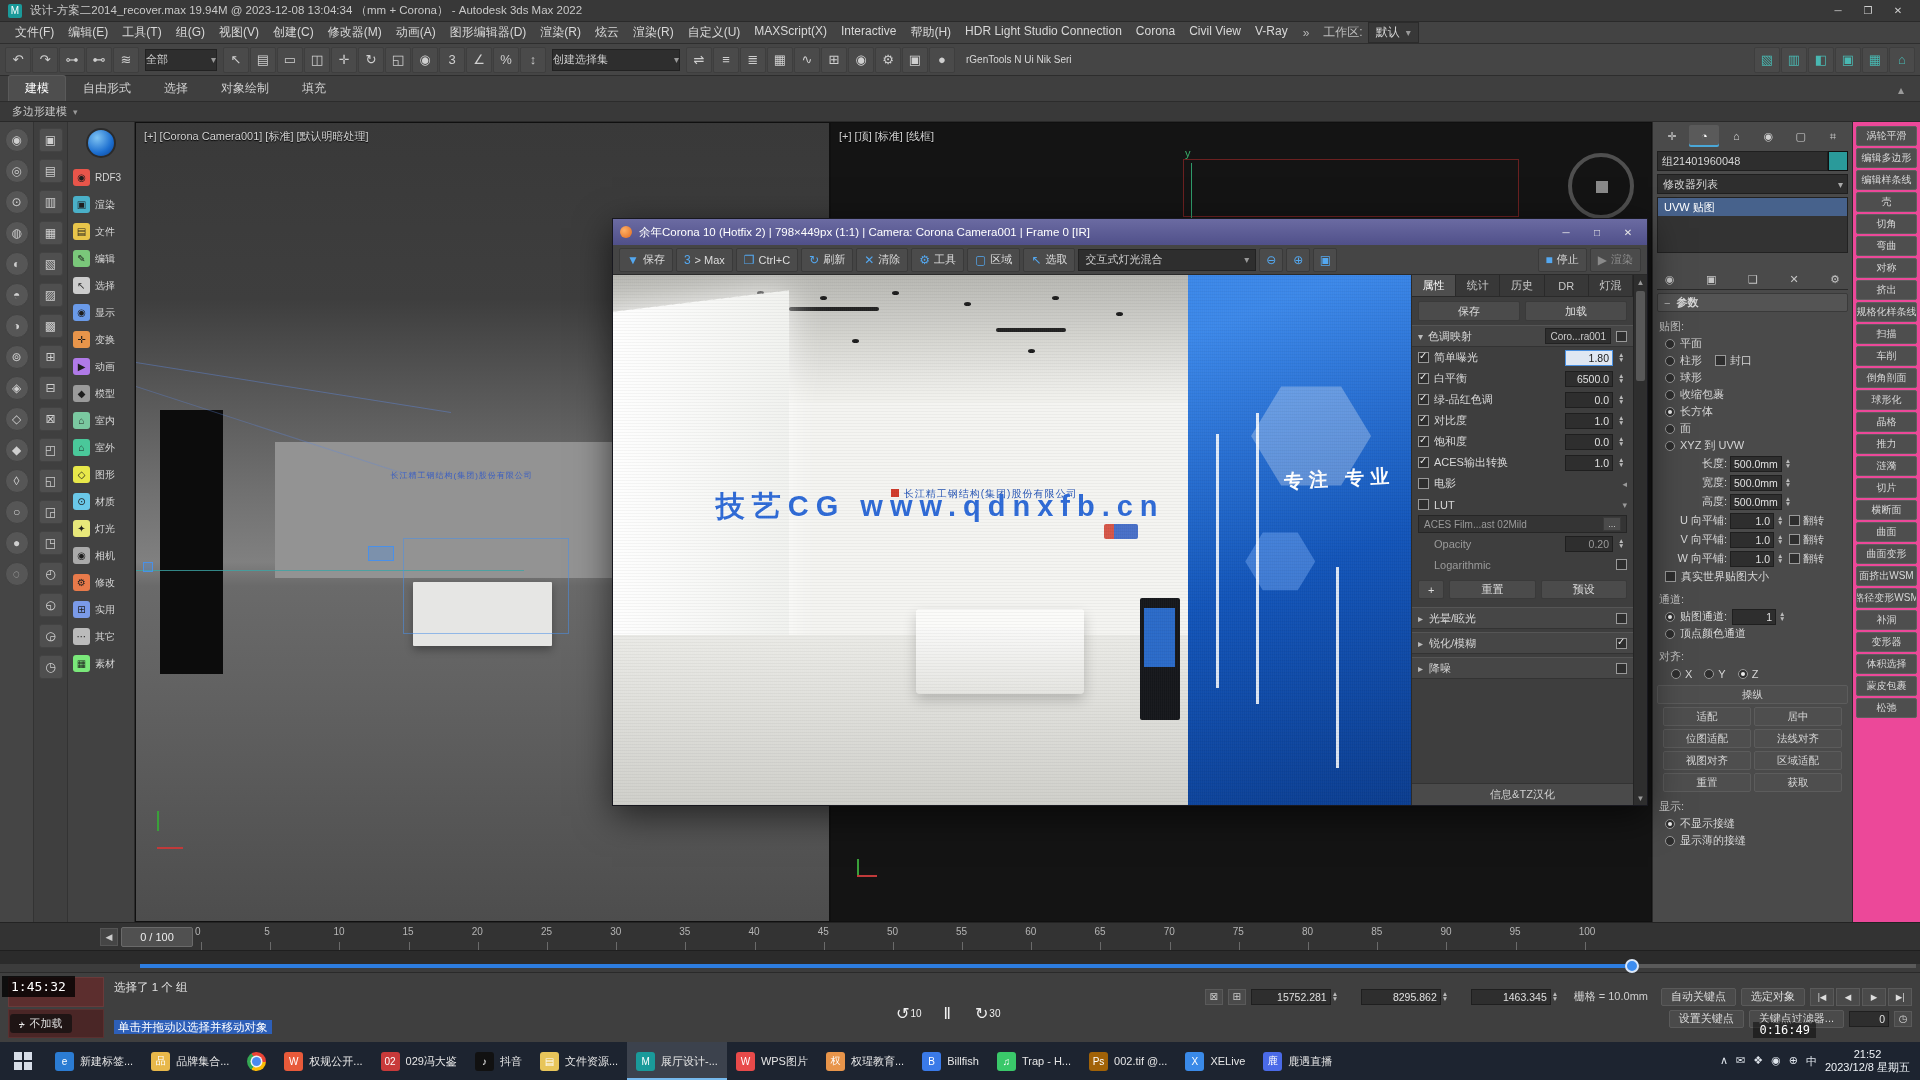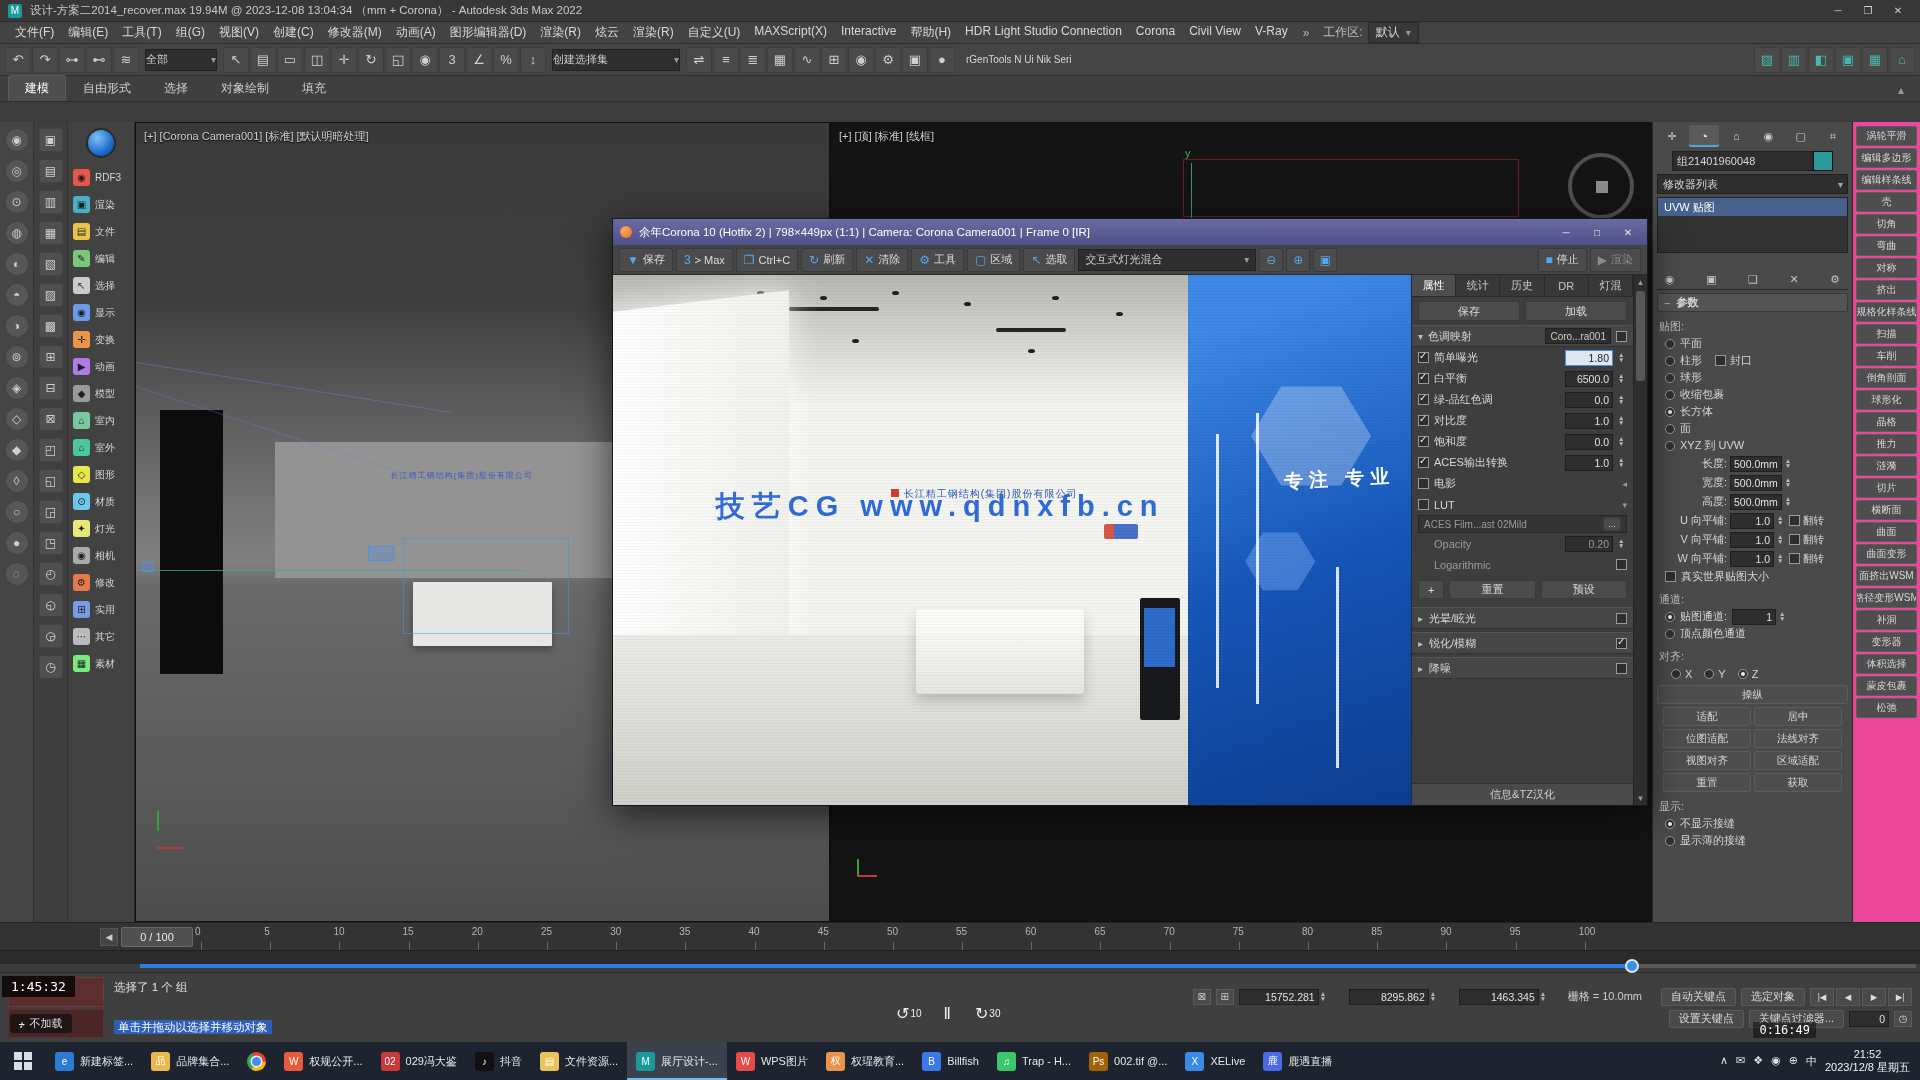--- a/index.html
+++ b/index.html
@@ -66,21 +66,21 @@
 .t-ylabel{position:absolute;left:354px;top:24px;color:#3ab06a;font-size:11px}
 .t-compass{position:absolute;left:737px;top:30px;width:66px;height:66px;border:4px solid rgba(150,150,150,.45);border-radius:50%}
 .t-compass::after{content:"";position:absolute;left:24px;top:24px;width:12px;height:12px;background:#8a8a8a}
 .t-axis-g{position:absolute;left:26px;bottom:44px;width:2px;height:18px;background:#3aa03a}
 .t-axis-r{position:absolute;left:26px;bottom:44px;width:20px;height:2px;background:#c03a3a}
 
 .cmdpanel{position:absolute;left:1652px;top:122px;width:200px;height:800px;background:#4a4a4a;border-left:1px solid #2a2a2a;padding:2px 4px;font-size:11px;overflow:hidden}
 .cp-tabs{display:flex;gap:2px;height:24px;align-items:center}
 .cp-tab{flex:1;height:22px;display:flex;align-items:center;justify-content:center;border-radius:2px;color:#cfcfcf}
 .cp-tab.active{background:#5a5a5a;box-shadow:inset 0 -2px 0 #4aa8d8;color:#fff}
-.cp-name{display:flex;margin:3px 15px}
+.cp-name{display:flex;margin:3px 0}
 .cp-namebox{flex:1;background:#2e2e2e;border:1px solid #1f1f1f;height:20px;display:flex;align-items:center;padding:0 4px;overflow:hidden;white-space:nowrap}
 .cp-swatch{width:20px;height:20px;background:#2a9a9a;border:1px solid #111}
 .cp-drop{position:relative;background:#2e2e2e;border:1px solid #1f1f1f;height:20px;display:flex;align-items:center;padding:0 5px;margin-bottom:3px}
 .cp-drop::after{content:"▾";position:absolute;right:4px;color:#aaa;font-size:10px}
 .cp-stack{background:#333;border:1px solid #222;height:56px;margin-bottom:17px;overflow:hidden}
 .stack-row{height:18px;display:flex;align-items:center;padding:0 6px}
 .stack-row.selected{background:#47628c;color:#fff}
 .cp-stackicons{display:flex;justify-content:space-between;padding:1px 8px;height:20px;align-items:center;border-bottom:1px solid #2a2a2a;margin-bottom:2px}
 .cp-stackicons span{color:#c5c5c5;font-size:11px}
 .cp-rollout{background:#545454;border:1px solid #3a3a3a;border-radius:2px;height:19px;display:flex;align-items:center;padding:0 6px;margin:3px 0;font-weight:bold}
@@ -127,21 +127,21 @@
 .lrow1{flex:1;background:#5c2e2e;border:1px solid #6a3a3a}
 .lrow2{flex:1;background:#4a2626;border:1px solid #5a3030}
 .status-texts{display:flex;flex-direction:column;justify-content:space-between;padding:3px 0}
 .st-sel{font-size:11.5px;color:#e2e2e2}
 .st-prompt span{background:#2d5fb8;color:#fff;padding:1px 4px;font-size:11.5px}
 .status-right{margin-left:auto;display:flex;flex-direction:column;gap:4px;justify-content:center}
 .sr-row{display:flex;align-items:center;gap:5px;justify-content:flex-end}
 .sico{width:18px;height:16px;background:#4a4a4a;border:1px solid #5a5a5a;display:flex;align-items:center;justify-content:center;font-size:10px;color:#ccc}
 .coord{display:flex;align-items:center;gap:1px}
 .coord .vbox{min-width:80px}
-.grid-label{font-size:11px;color:#cfcfcf;margin:0 14px;white-space:nowrap}
+.grid-label{font-size:11px;color:#cfcfcf;margin:0 8px;white-space:nowrap}
 .skey{height:18px;padding:0 9px;background:#4a4a4a;border:1px solid #5a5a5a;border-radius:2px;display:flex;align-items:center;font-size:11px;color:#ddd;white-space:nowrap}
 .pbtn{width:24px;height:18px;background:#4a4a4a;border:1px solid #5a5a5a;display:flex;align-items:center;justify-content:center;font-size:8.5px;color:#ddd}
 .framebox{min-width:40px}
 
 .ov-elapsed{position:absolute;left:2px;top:976px;background:rgba(0,0,0,.78);color:#fff;font-family:"DejaVu Sans Mono",monospace;font-size:13px;padding:3px 9px;z-index:60}
 .ov-muted{position:absolute;left:10px;top:1014px;display:flex;gap:5px;align-items:center;background:rgba(15,15,15,.72);color:#ddd;font-size:11px;padding:2px 9px;border-radius:3px;z-index:60}
 .mut-ico{text-decoration:line-through;color:#eee}
 .ov-transport{position:absolute;left:896px;top:1004px;display:flex;gap:22px;align-items:center;color:#f0f0f0;z-index:60}
 .rc{display:flex;align-items:center;font-size:16px}
 .rc-num{font-size:10px;margin-left:1px}
@@ -336,20 +336,23 @@
     <div class="tb-group" style="align-self:stretch;align-items:flex-end">
 
     <span class="rtab active" data-name="ribbon-tab">建模</span>
         <span class="rtab" data-name="ribbon-tab">自由形式</span>
         <span class="rtab" data-name="ribbon-tab">选择</span>
         <span class="rtab" data-name="ribbon-tab">对象绘制</span>
         <span class="rtab" data-name="ribbon-tab">填充</span>
       </div>
     <span class="ribbon-min" data-name="ribbon-minimize-icon">▴</span>
   </div>
+  <div class="ribbonsub" data-name="ribbon-panel-row">
+    <span class="subtab" data-name="ribbon-panel-title">多边形建模</span>
+  </div>
 
   <div class="leftrail1" data-name="left-toolbar-column-1">
 
   <span class="r1-ico" data-name="tool-icon">◉</span>
       <span class="r1-ico" data-name="tool-icon">◎</span>
       <span class="r1-ico" data-name="tool-icon">⊙</span>
       <span class="r1-ico" data-name="tool-icon">◍</span>
       <span class="r1-ico" data-name="tool-icon">◐</span>
       <span class="r1-ico" data-name="tool-icon">◓</span>
       <span class="r1-ico" data-name="tool-icon">◑</span>

